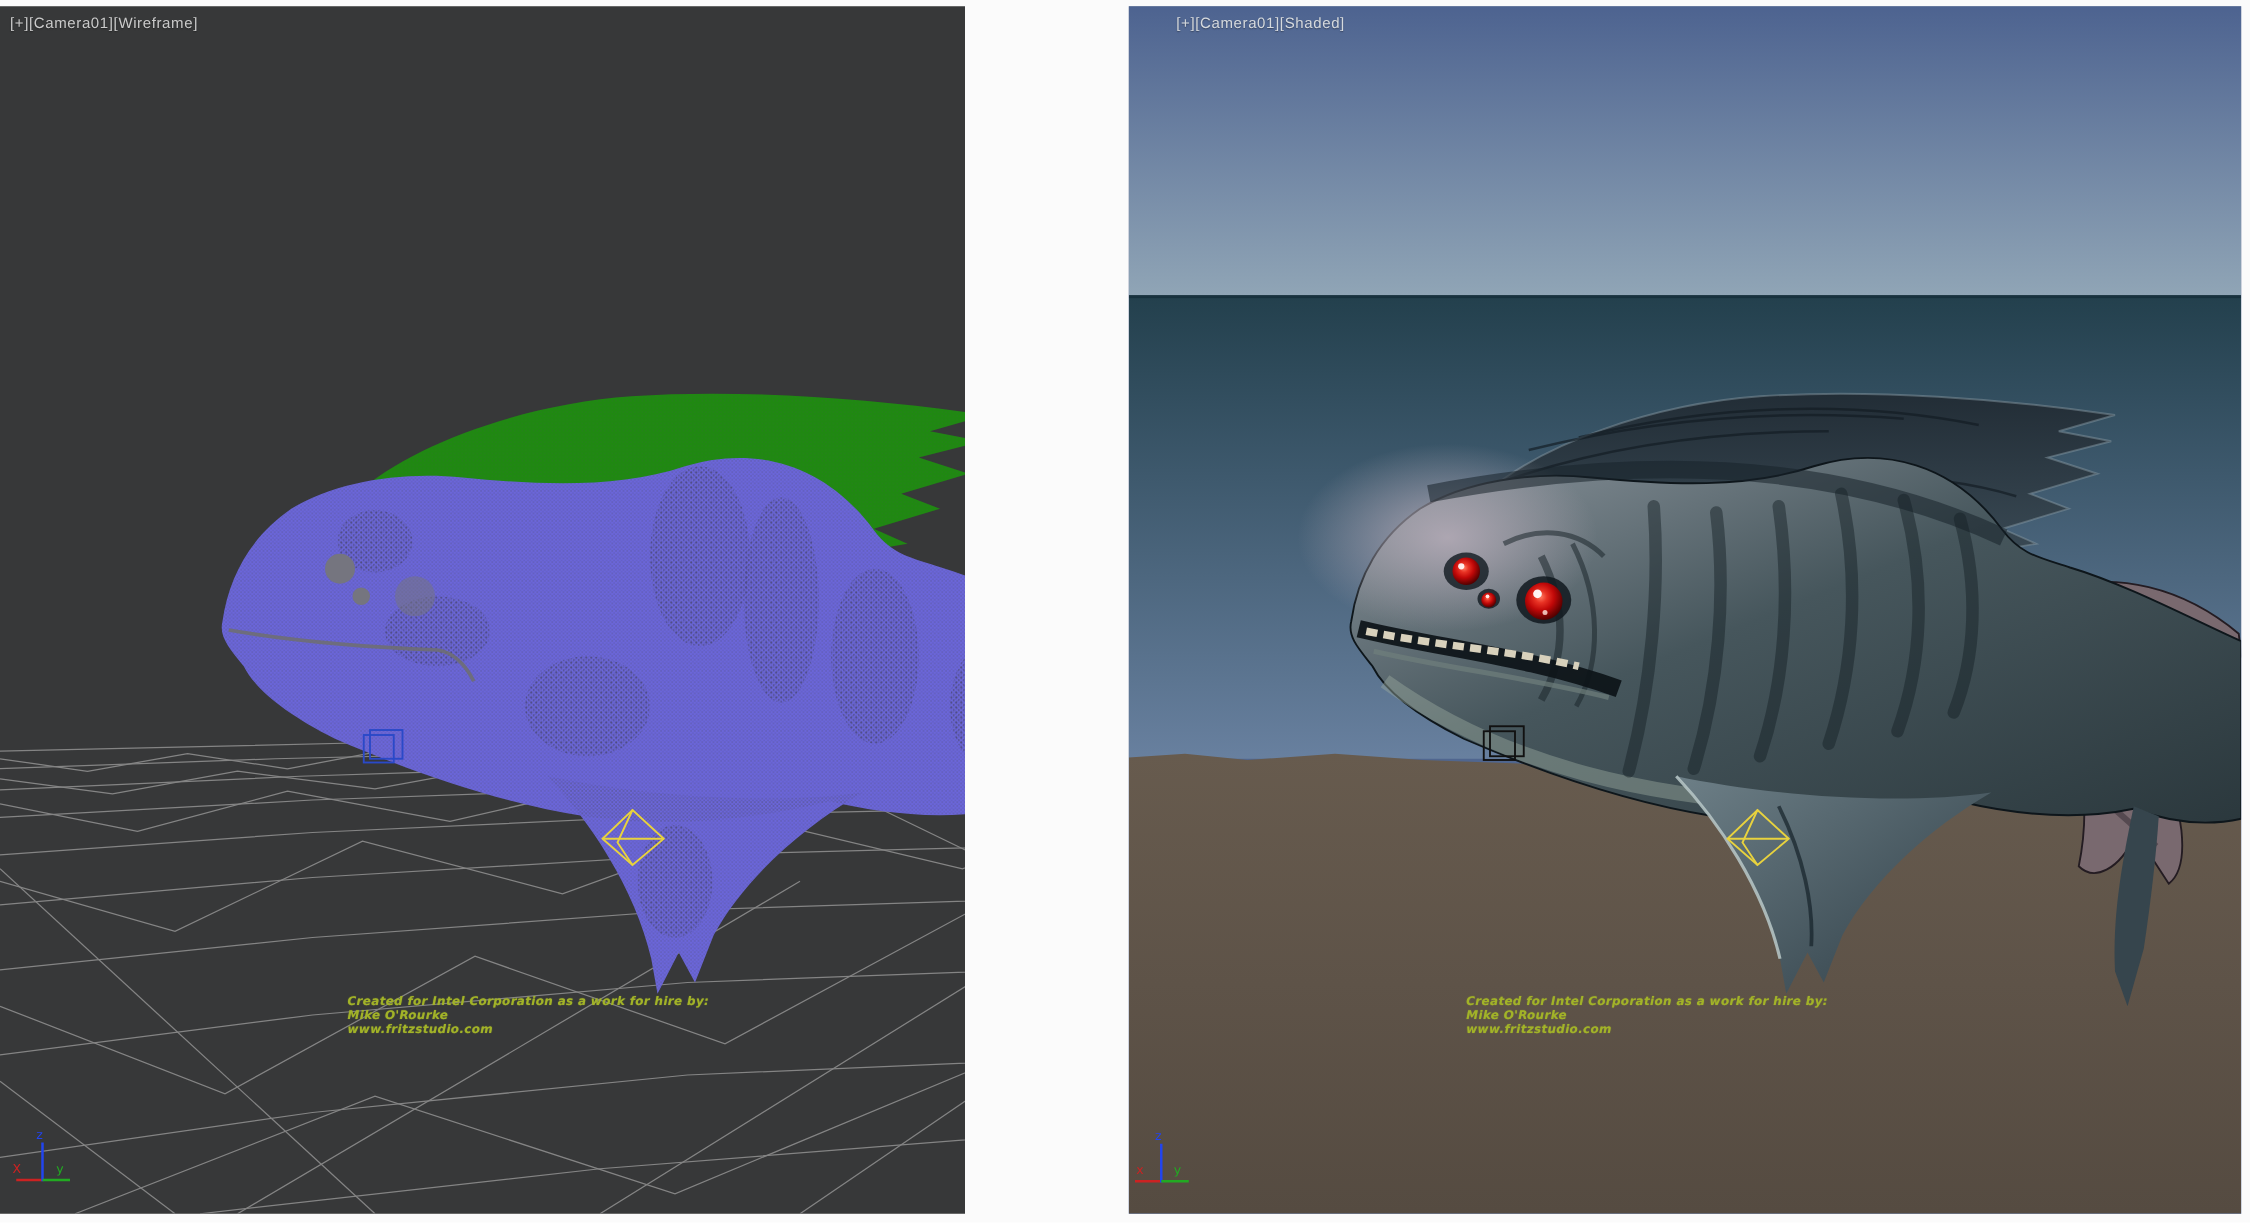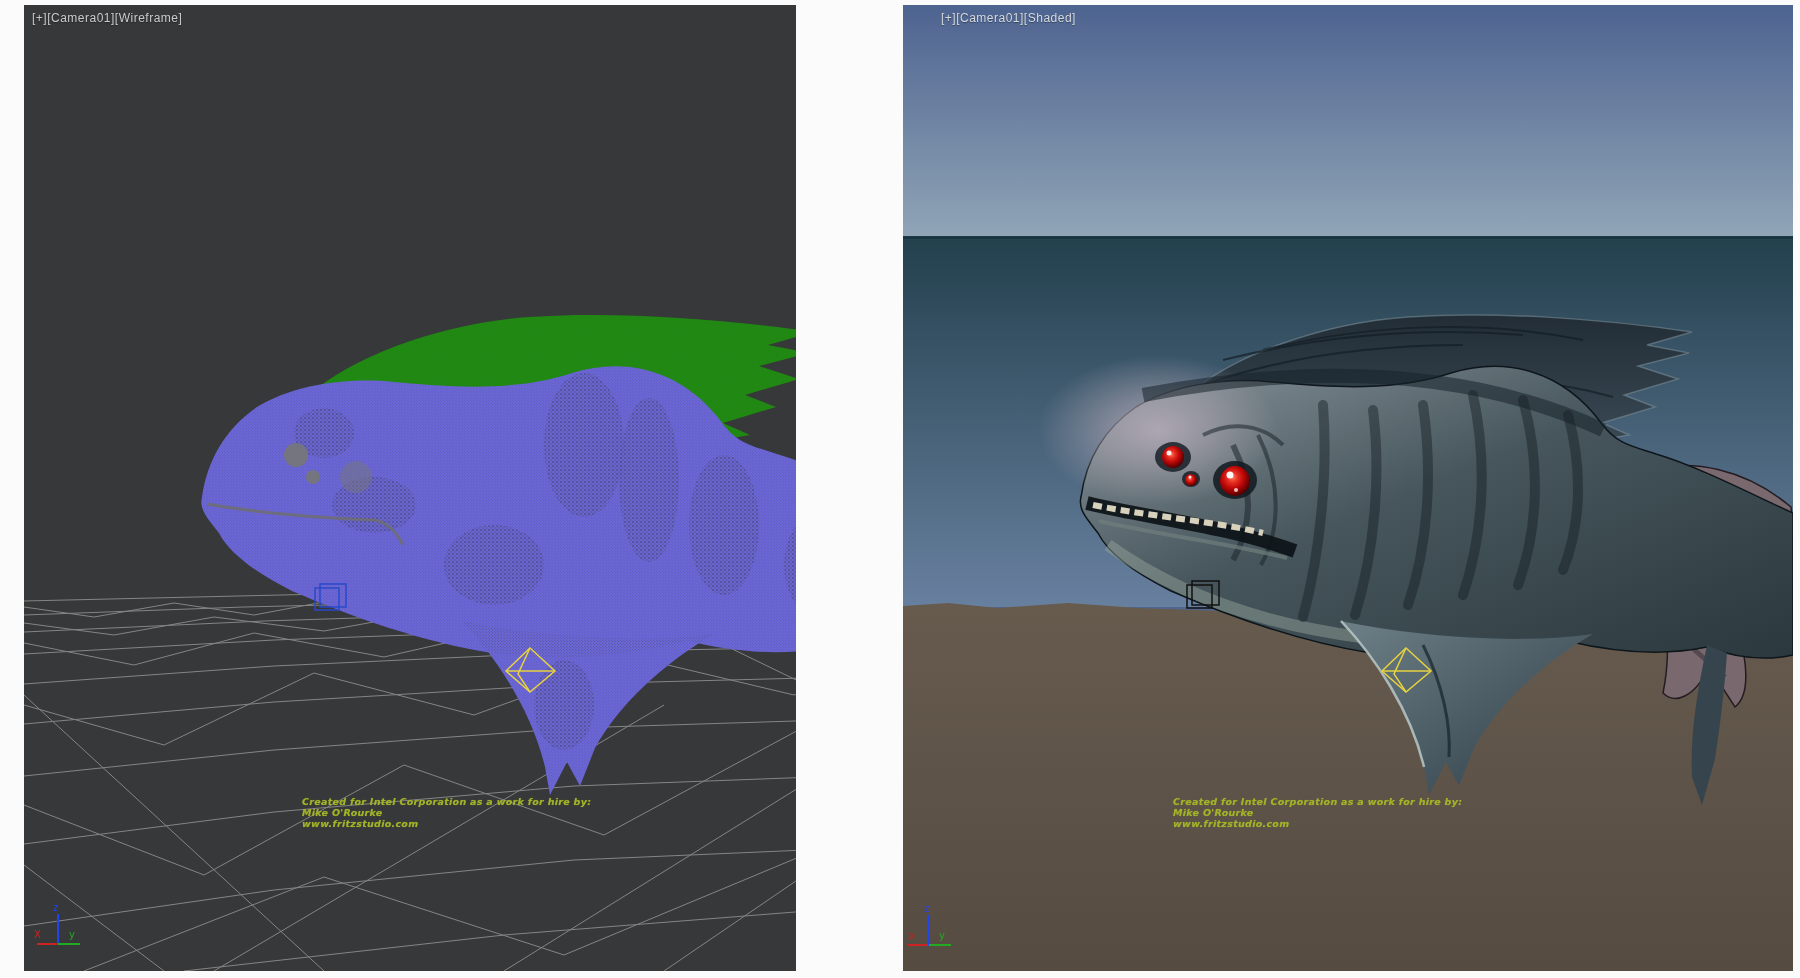--- a/index.html
+++ b/index.html
@@ -1,19 +1,19 @@
 <!DOCTYPE html>
 <html><head>
 <meta charset="utf-8">
 <style>
   html,body{margin:0;padding:0;background:#ffffff;}
   #stage{position:relative;width:1800px;height:978px;background:#fbfbfb;overflow:hidden;
          font-family:"Liberation Sans",sans-serif;}
   .viewport{position:absolute;top:5px;height:966px;overflow:hidden;}
-  #vp-left{left:0;width:772px;background:#373839;margin-left:24px;}
+  #vp-left{left:0;width:772px;background:#373839;}
   #vp-right{left:903px;width:890px;background:#50668f;}
   .vp-label{position:absolute;left:8px;top:6px;font-size:12px;letter-spacing:.5px;
             color:#cbcbcb;text-shadow:0 1px 1px rgba(0,0,0,.35);z-index:5;cursor:default;}
   #vp-right .vp-label{color:#d6dade;padding-left:30px;}
   .credit{position:absolute;z-index:4;color:#a2b328;font-family:"DejaVu Sans",sans-serif;
           font-size:9.5px;font-weight:bold;line-height:11px;letter-spacing:.3px;
           text-shadow:0 0 1px rgba(162,179,40,.6);font-style:italic;}
   #vp-left .credit{left:278px;top:791px;}
   #vp-right .credit{left:270px;top:791px;}
   svg{position:absolute;left:0;top:0;display:block;}

